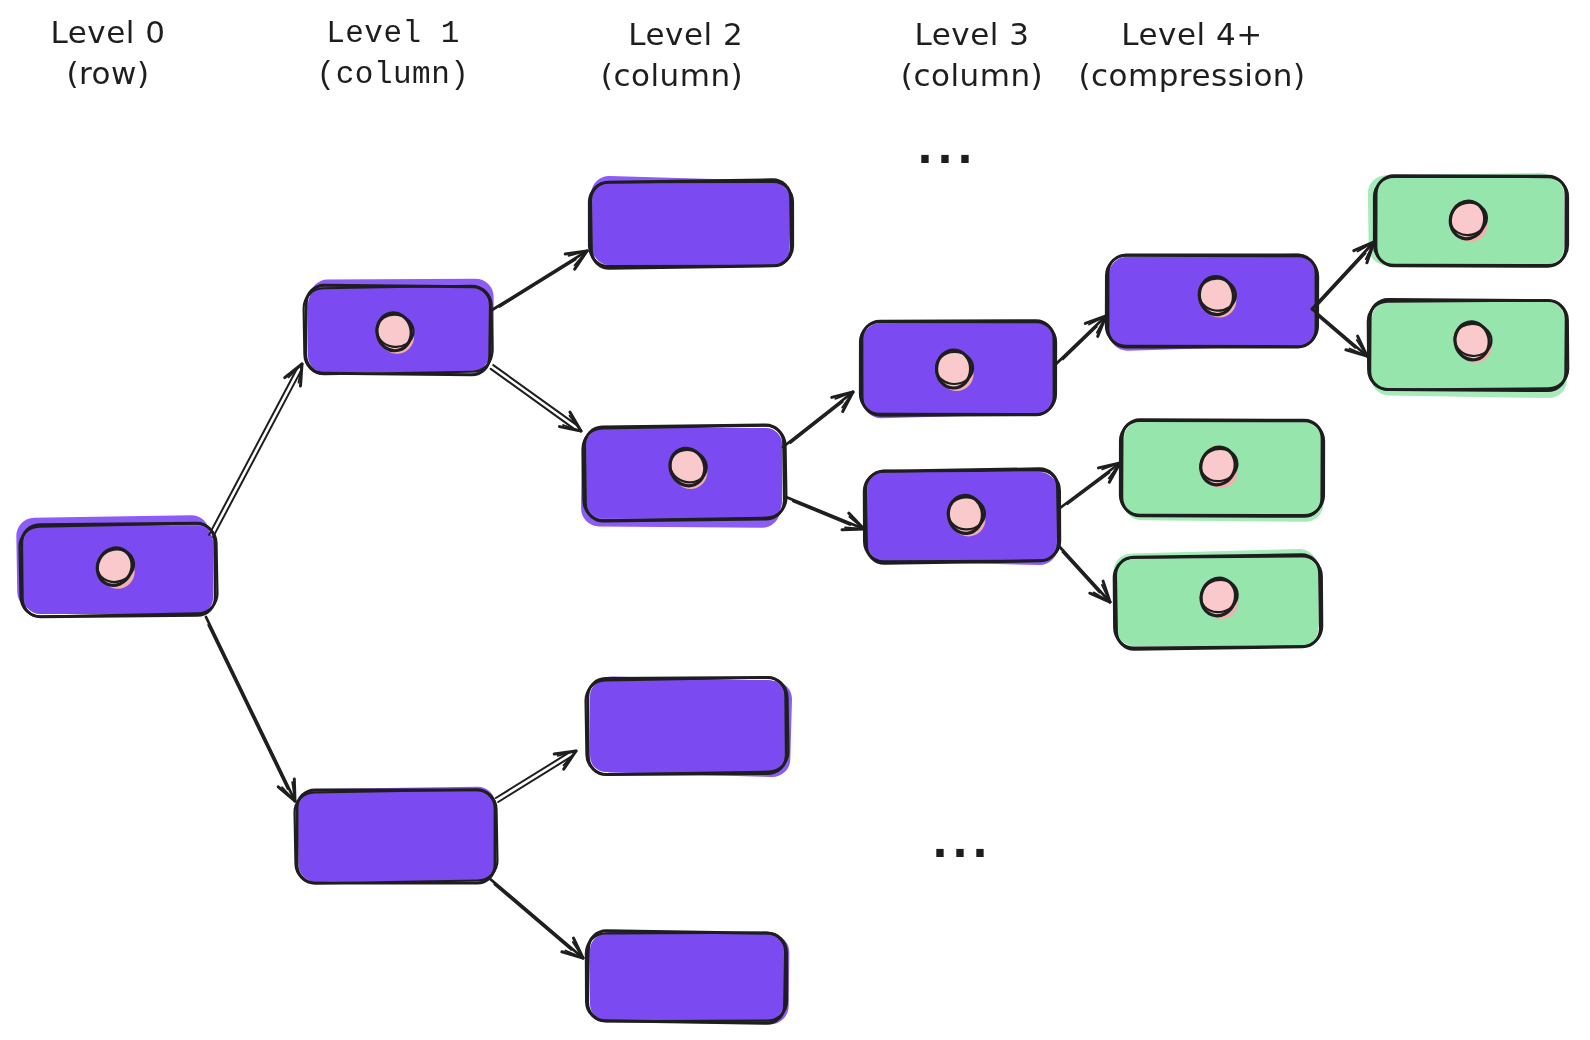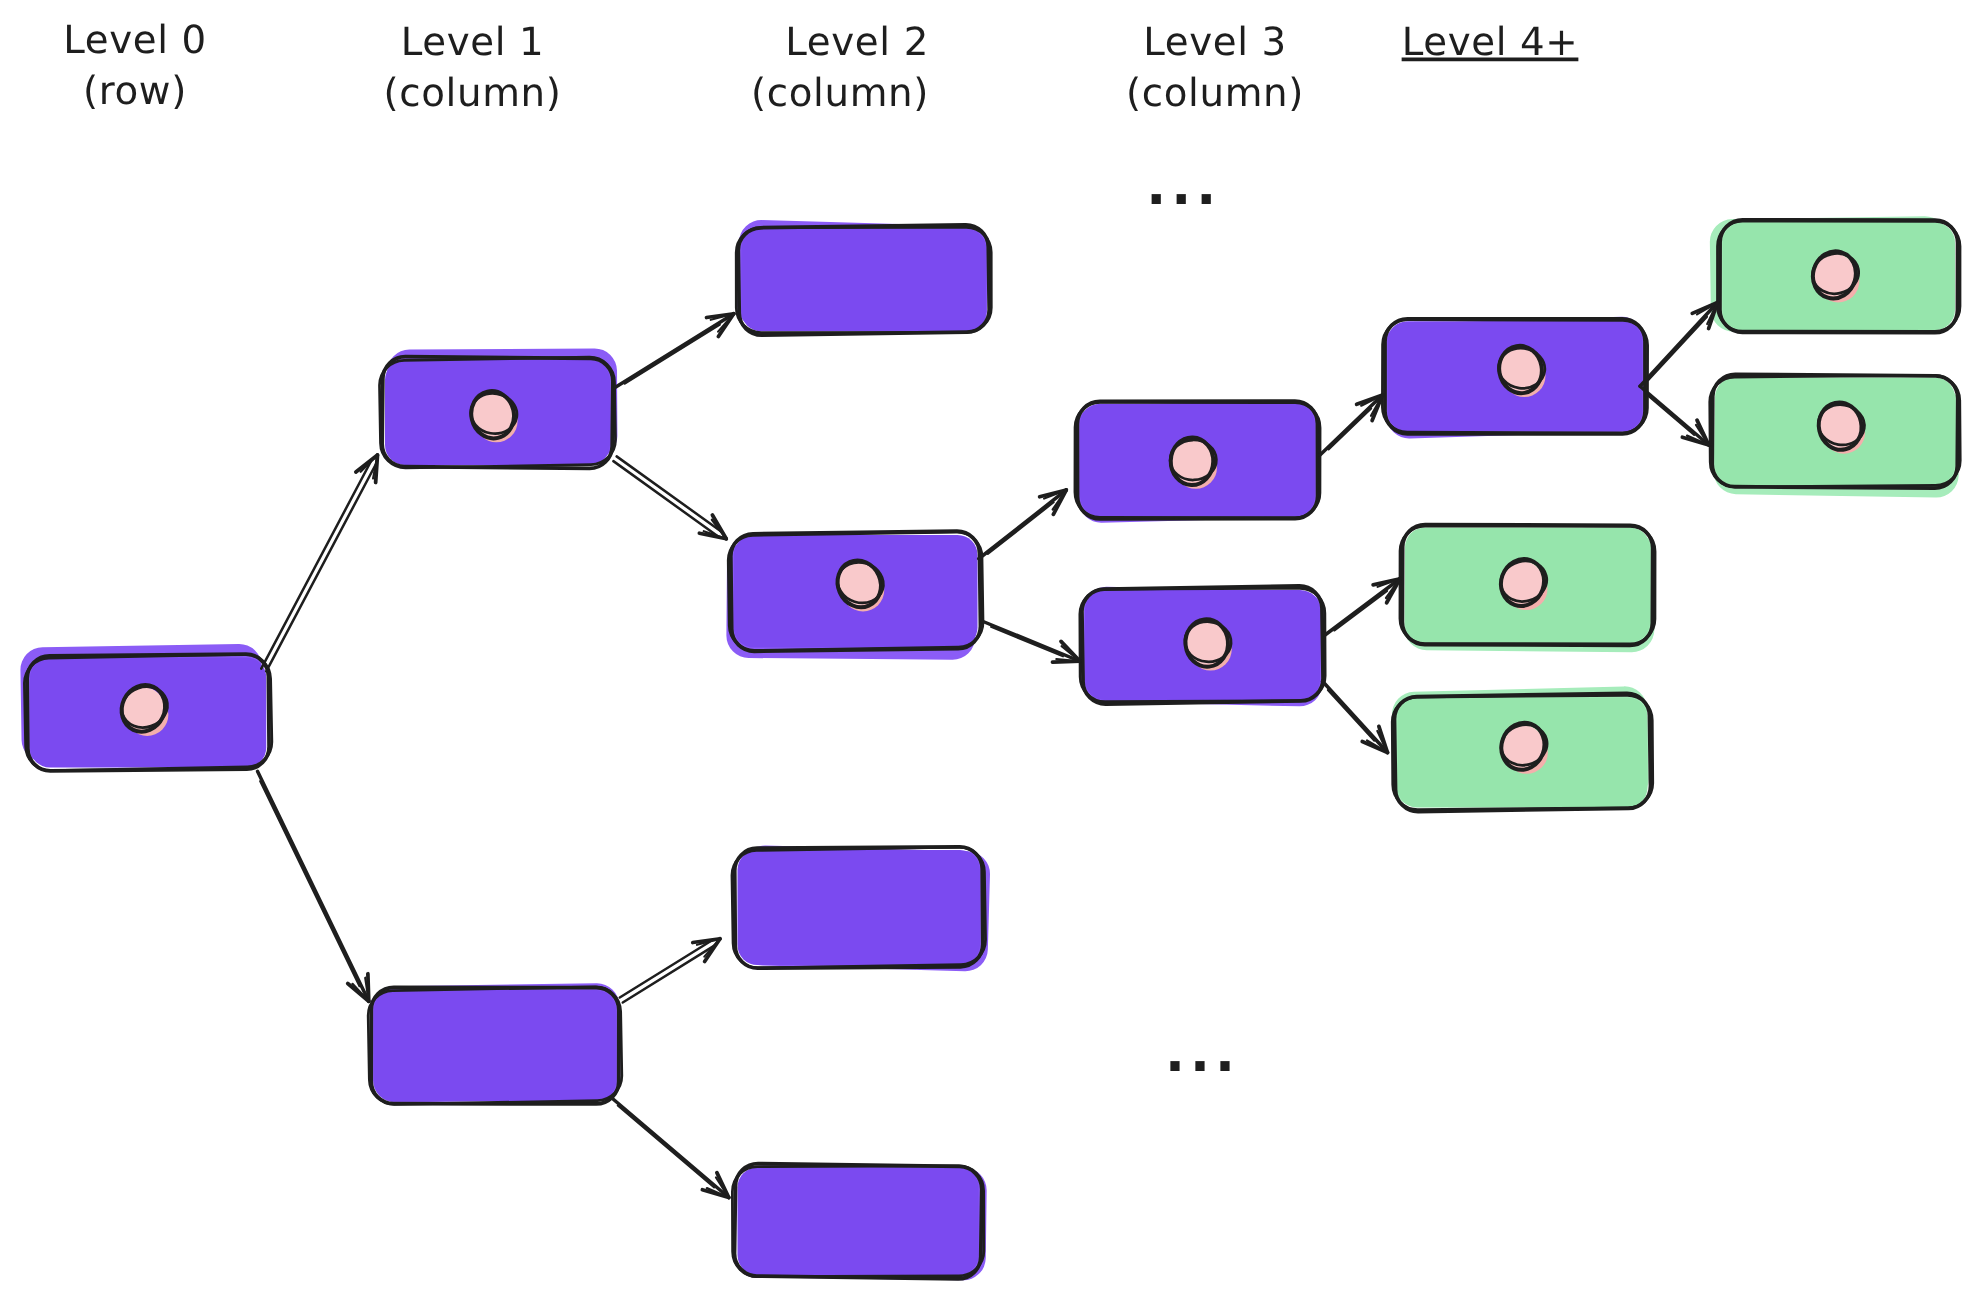--- a/index.html
+++ b/index.html
@@ -265,32 +265,33 @@
         <line x1="583.0" y1="958.0" x2="572.8" y2="942.0" stroke="#1e1e1e" stroke-width="1.8" stroke-linecap="round"></line>
         <line x1="583.0" y1="958.0" x2="561.9" y2="951.8" stroke="#1e1e1e" stroke-width="3" stroke-linecap="round"></line>
         <line x1="583.0" y1="958.0" x2="565.5" y2="950.5" stroke="#1e1e1e" stroke-width="1.8" stroke-linecap="round"></line>
       </g>
     </svg>
 
   <div class="hdr" style="left:108px; top:12px;">
     <div>Level 0</div>
     <div>(row)</div>
   </div>
-  <div class="hdr" style="left:378px; top:14px;">
+  <div class="hdr" style="left:393px; top:14px;font-family:Liberation Mono, monospace;">
     <div>Level 1</div>
     <div>(column)</div>
   </div>
   <div class="hdr" style="left:672px; top:14px;text-align:right;">
     <div>Level 2</div>
     <div>(column)</div>
   </div>
   <div class="hdr" style="left:972px; top:14px;">
     <div>Level 3</div>
     <div>(column)</div>
   </div>
-  <div class="hdr" style="left:1192px; top:14px;text-decoration:underline;">
+  <div class="hdr" style="left:1192px; top:14px;">
     <div>Level 4+</div>
+    <div>(compression)</div>
   </div>
 
   <div class="ellipsis" style="left:947px; top:128px;">...</div>
   <div class="ellipsis" style="left:962px; top:822px;">...</div>
 
 </div>
 
 </body></html>

